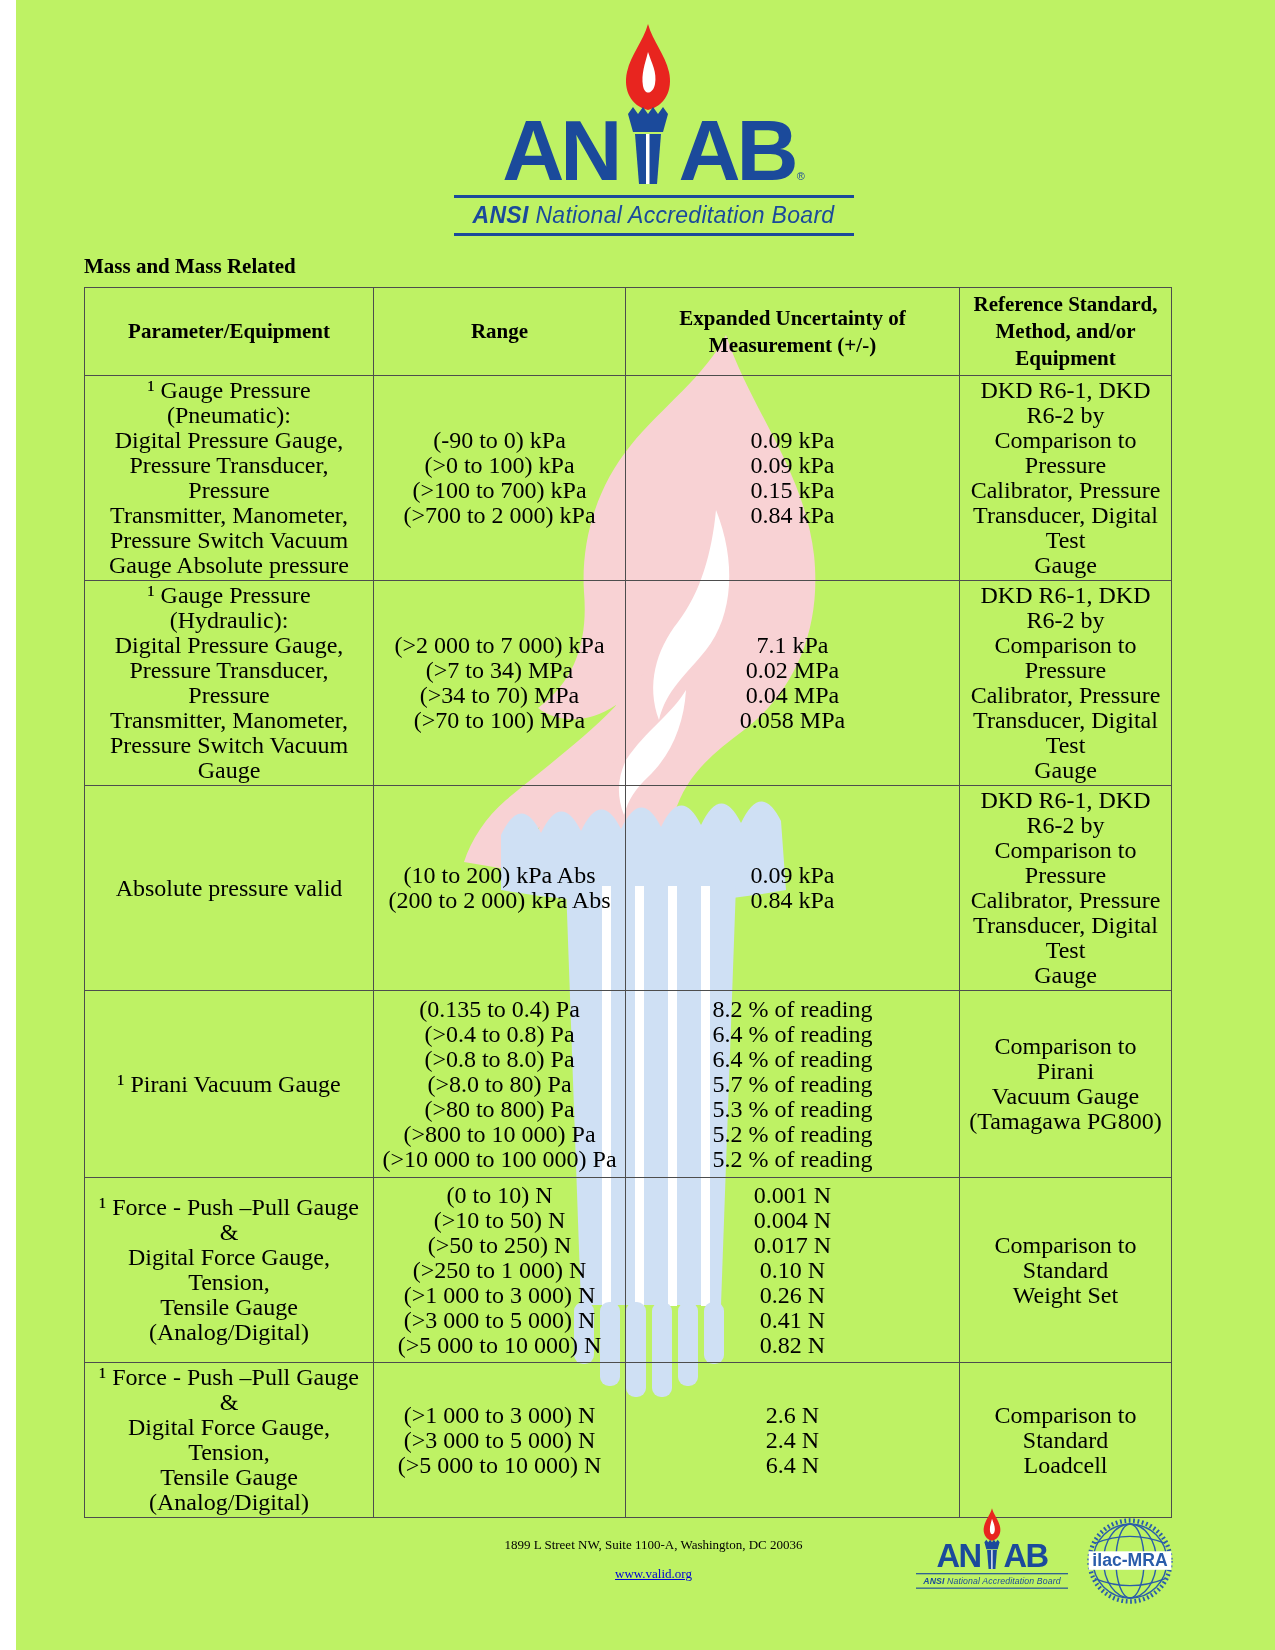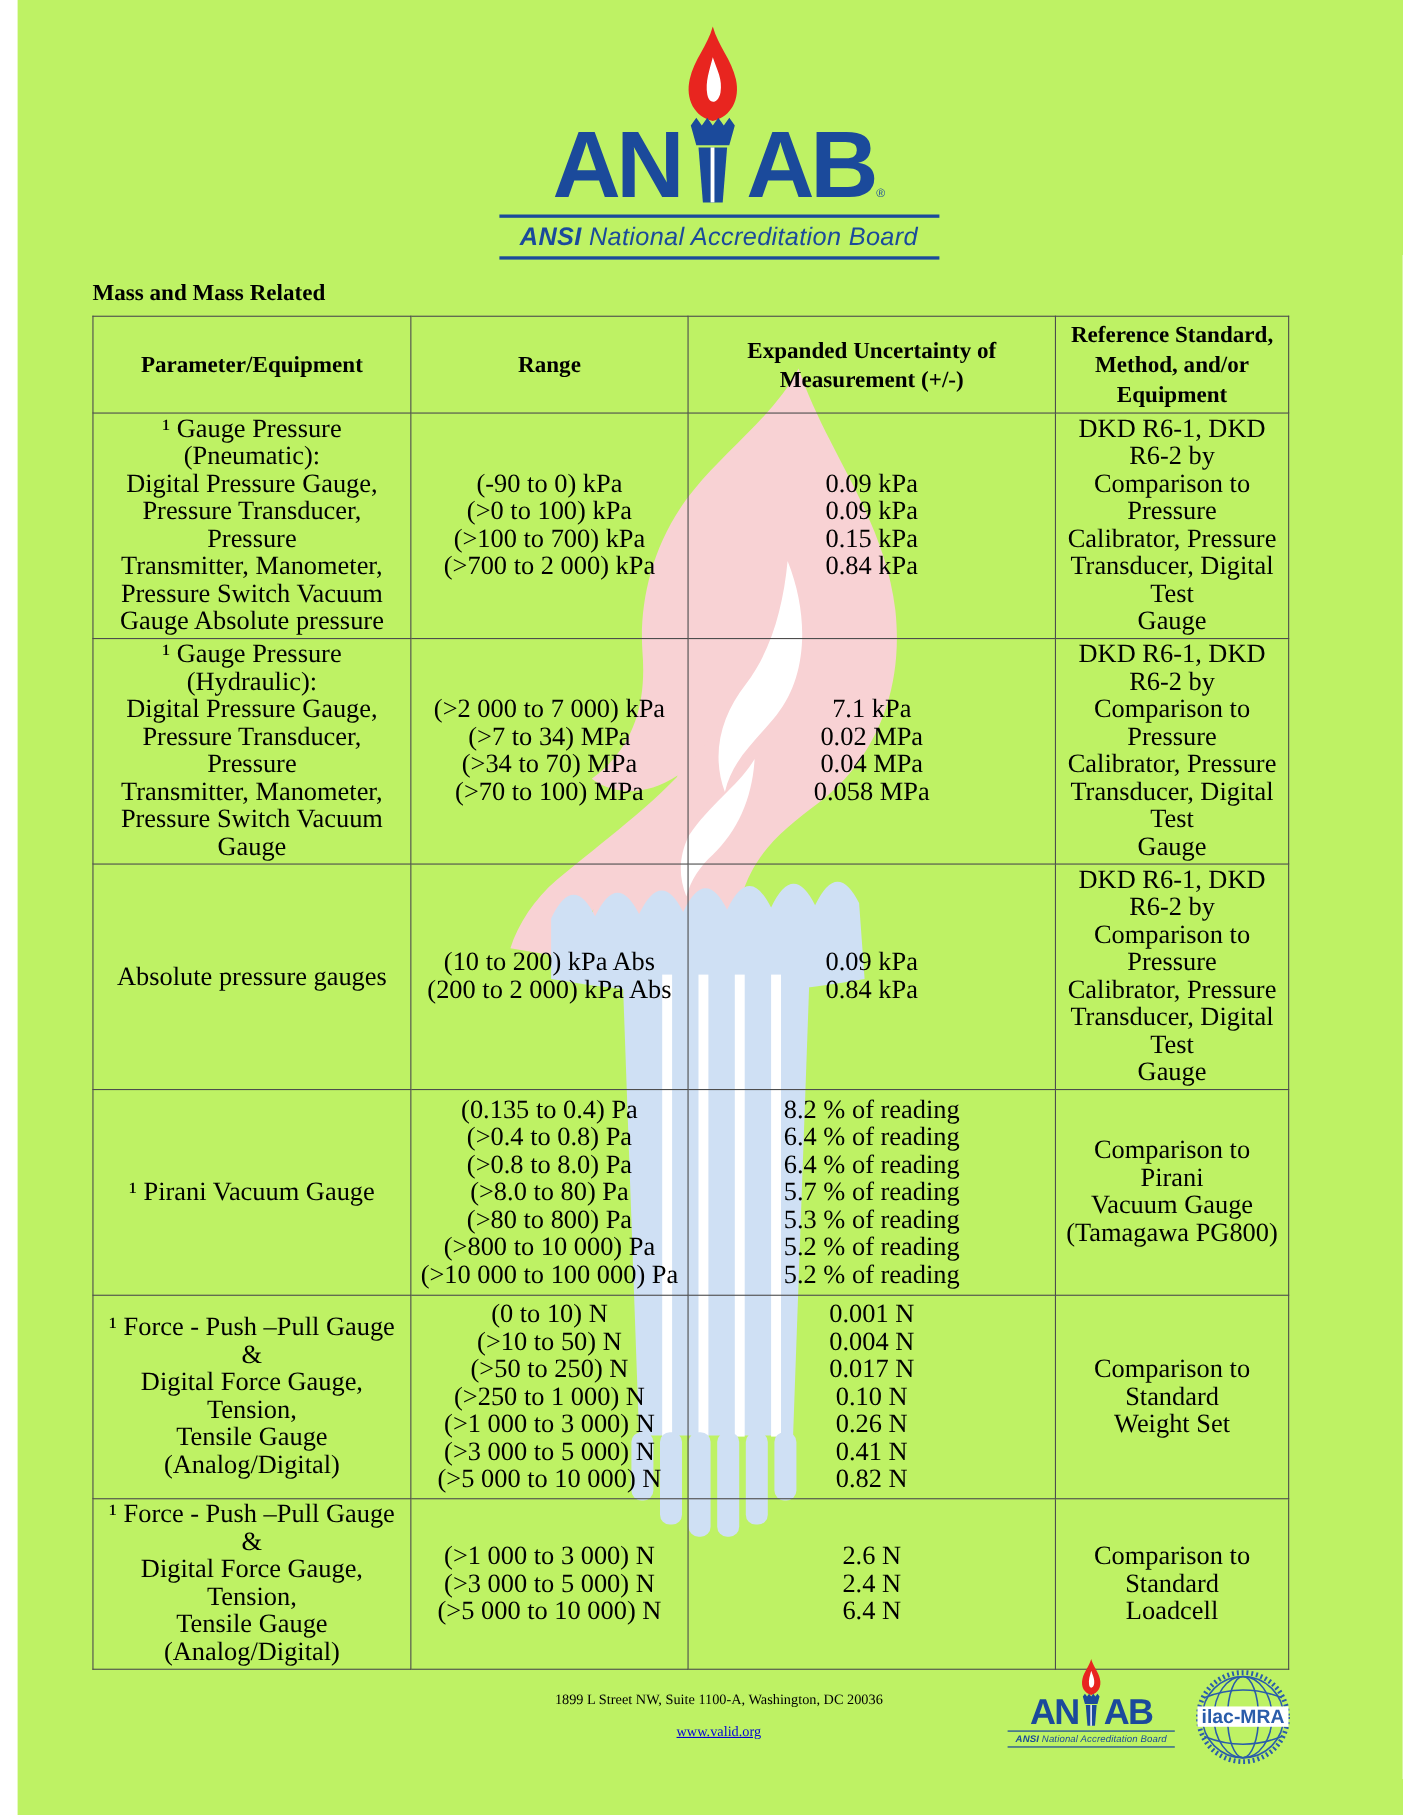--- a/index.html
+++ b/index.html
@@ -176,21 +176,21 @@
 0.02 MPa
 0.04 MPa
 0.058 MPa</td>
           <td>DKD R6-1, DKD R6-2 by
 Comparison to Pressure
 Calibrator, Pressure
 Transducer, Digital Test
 Gauge</td>
         </tr>
         <tr style="height:135px">
-          <td>Absolute pressure gauges</td>
+          <td>Absolute pressure valid</td>
           <td>(10 to 200) kPa Abs
 (200 to 2 000) kPa Abs</td>
           <td>0.09 kPa
 0.84 kPa</td>
           <td>DKD R6-1, DKD R6-2 by
 Comparison to Pressure
 Calibrator, Pressure
 Transducer, Digital Test
 Gauge</td>
         </tr>

